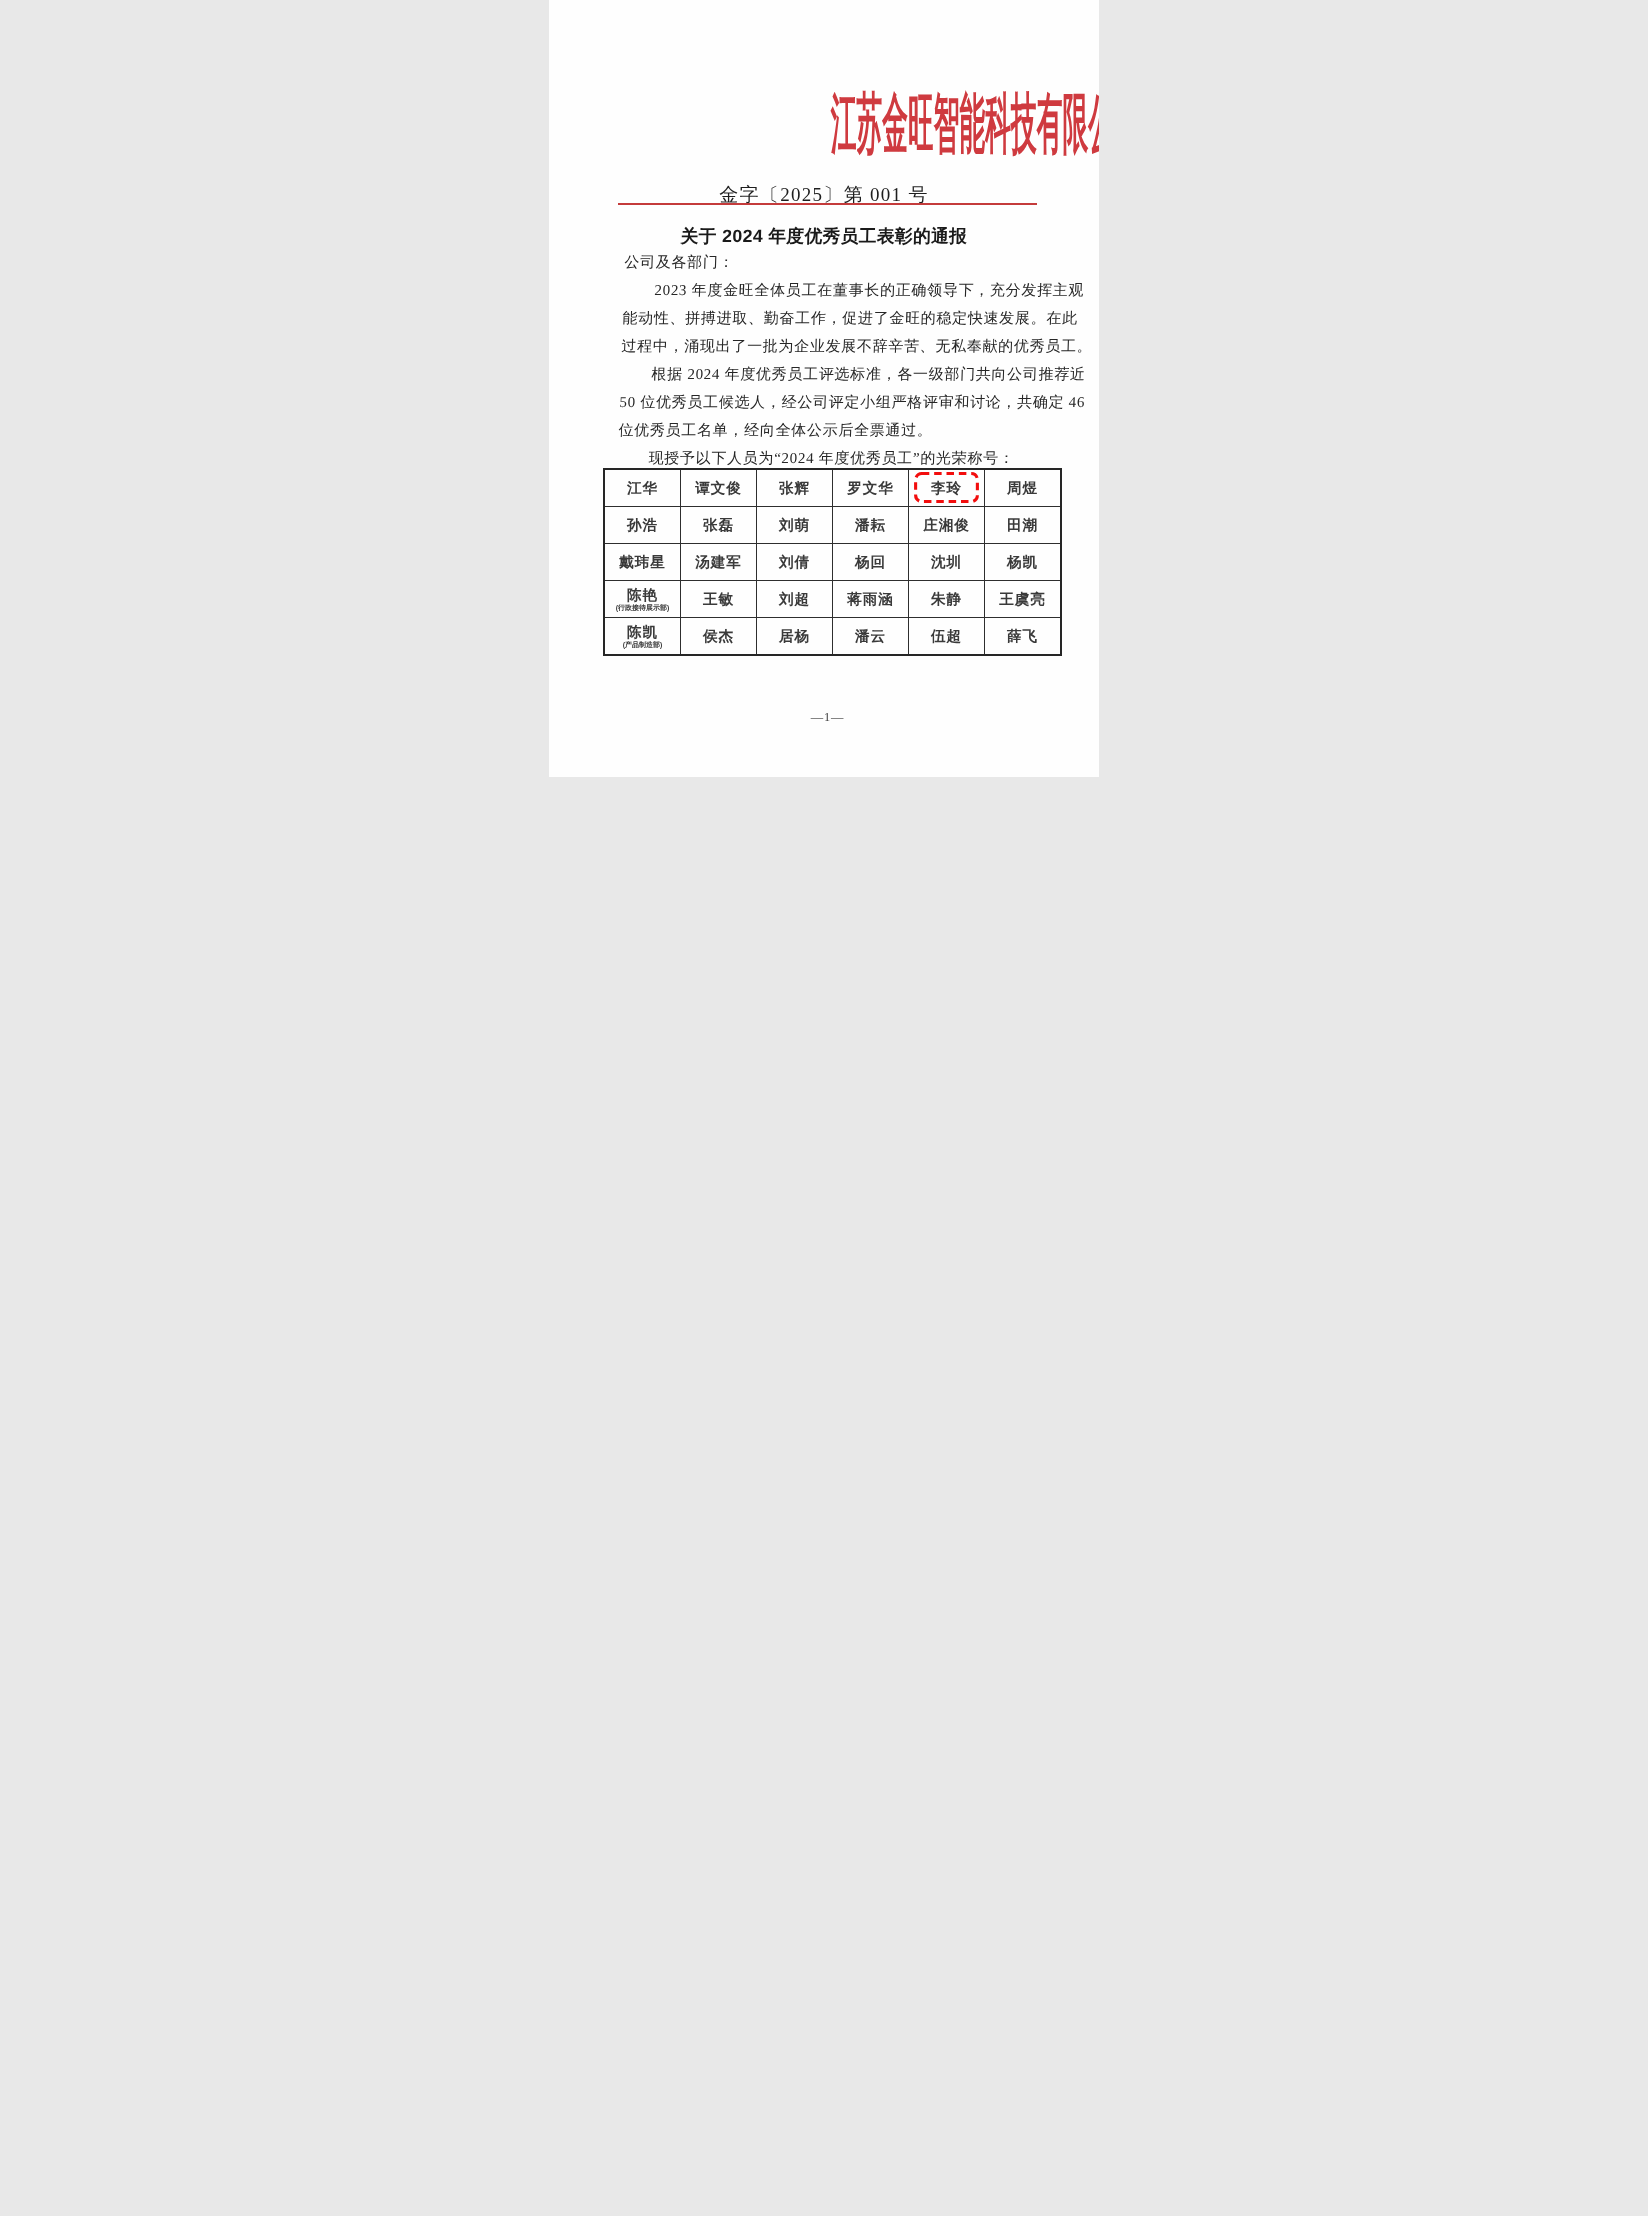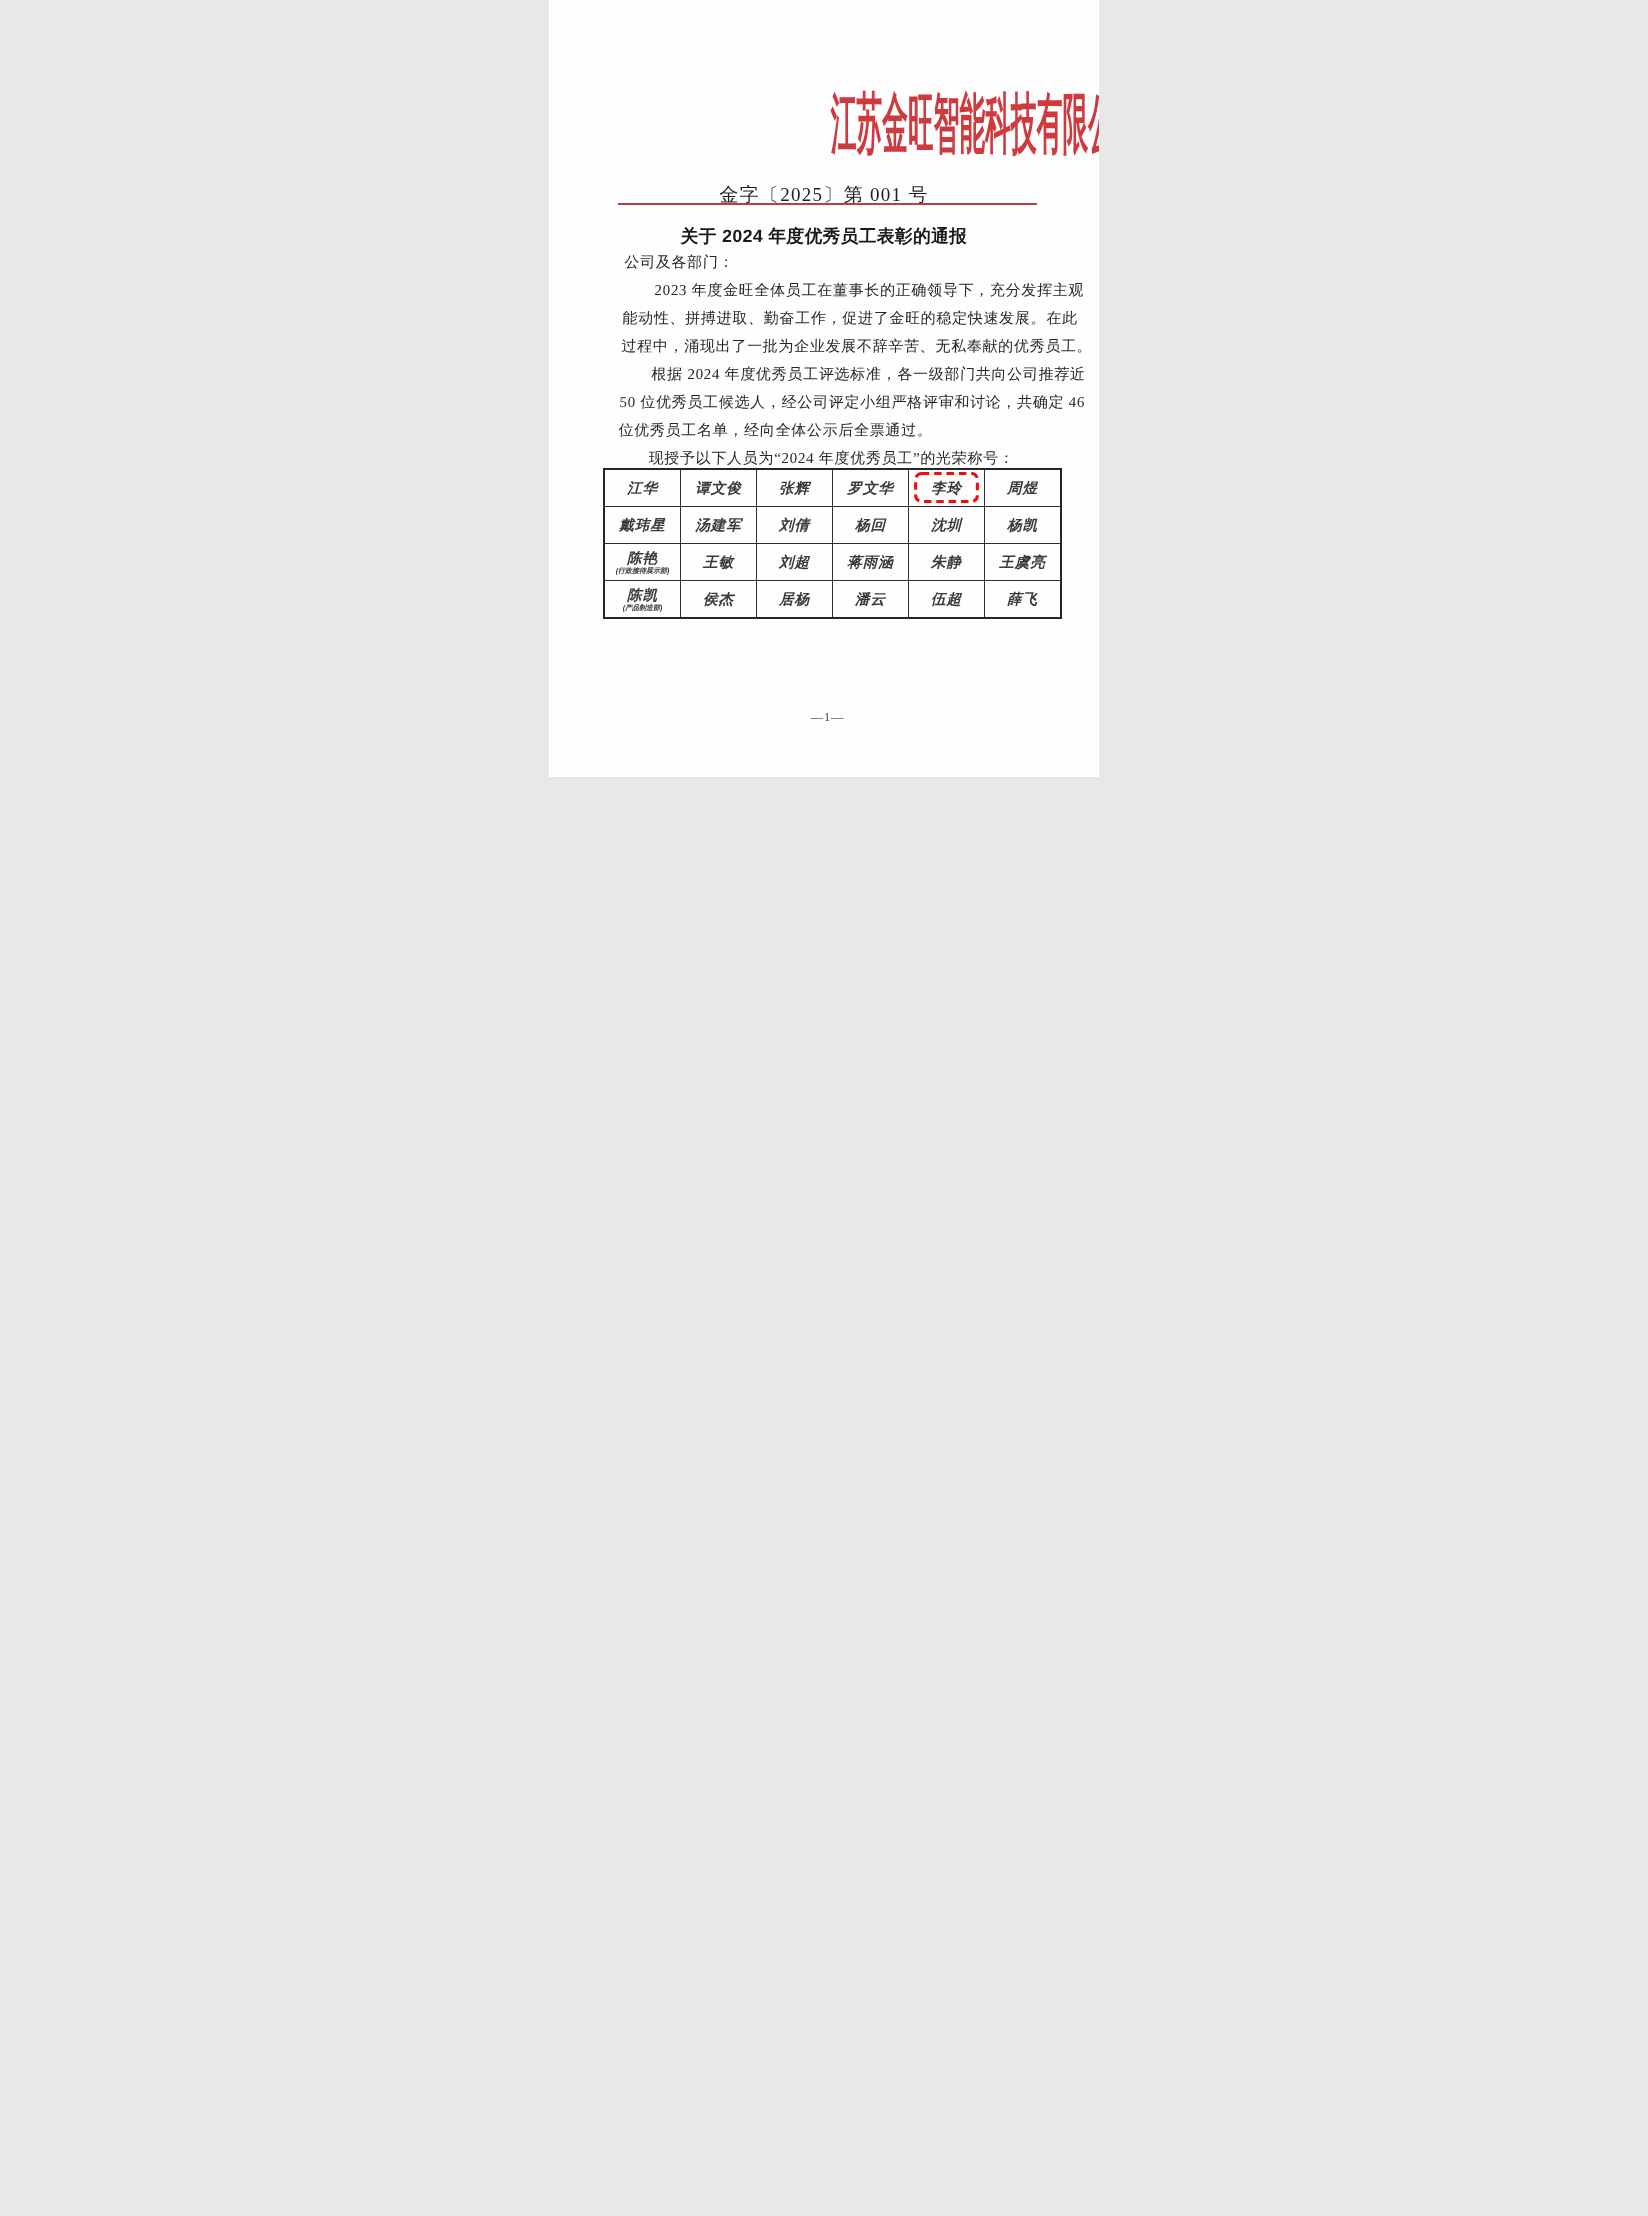--- a/index.html
+++ b/index.html
@@ -62,21 +62,21 @@
     font-family:"Liberation Sans","DejaVu Sans",sans-serif;
   }
   table.roster td{
     position:relative;
     width:75px;height:36px;
     border:1.3px solid #2e2e2e;
     border-left-width:0.9px;border-right-width:0.9px;
     text-align:center;vertical-align:middle;
     padding:0;
   }
-  table.roster{border:2.2px solid #262626;font-style:italic;}
+  table.roster{border:2.2px solid #262626;}
   .cell-name{
     font-size:14.6px;font-weight:700;color:#3a3a3a;
     letter-spacing:0.9px;line-height:1.1;
   }
   .cell-dept{
     font-size:7px;font-weight:700;color:#3a3a3a;
     letter-spacing:0;line-height:1.05;margin-top:0.9px;
   }
   .hl-marker{
     position:absolute;left:0;top:0;width:100%;height:100%;
@@ -137,20 +137,40 @@
                 <rect x="15" y="8" width="140" height="63" rx="14" fill="none" stroke="#f20d0d" stroke-width="7" stroke-dasharray="17 11"></rect>
               </svg>
               <div class="cell-name">李玲</div>
             </td>
             <td>
               <div class="cell-name">周煜</div>
             </td>
           </tr>
           <tr>
             <td>
+              <div class="cell-name">孙浩</div>
+            </td>
+            <td>
+              <div class="cell-name">张磊</div>
+            </td>
+            <td>
+              <div class="cell-name">刘萌</div>
+            </td>
+            <td>
+              <div class="cell-name">潘耘</div>
+            </td>
+            <td>
+              <div class="cell-name">庄湘俊</div>
+            </td>
+            <td>
+              <div class="cell-name">田潮</div>
+            </td>
+          </tr>
+          <tr>
+            <td>
               <div class="cell-name">戴玮星</div>
             </td>
             <td>
               <div class="cell-name">汤建军</div>
             </td>
             <td>
               <div class="cell-name">刘倩</div>
             </td>
             <td>
               <div class="cell-name">杨回</div>

